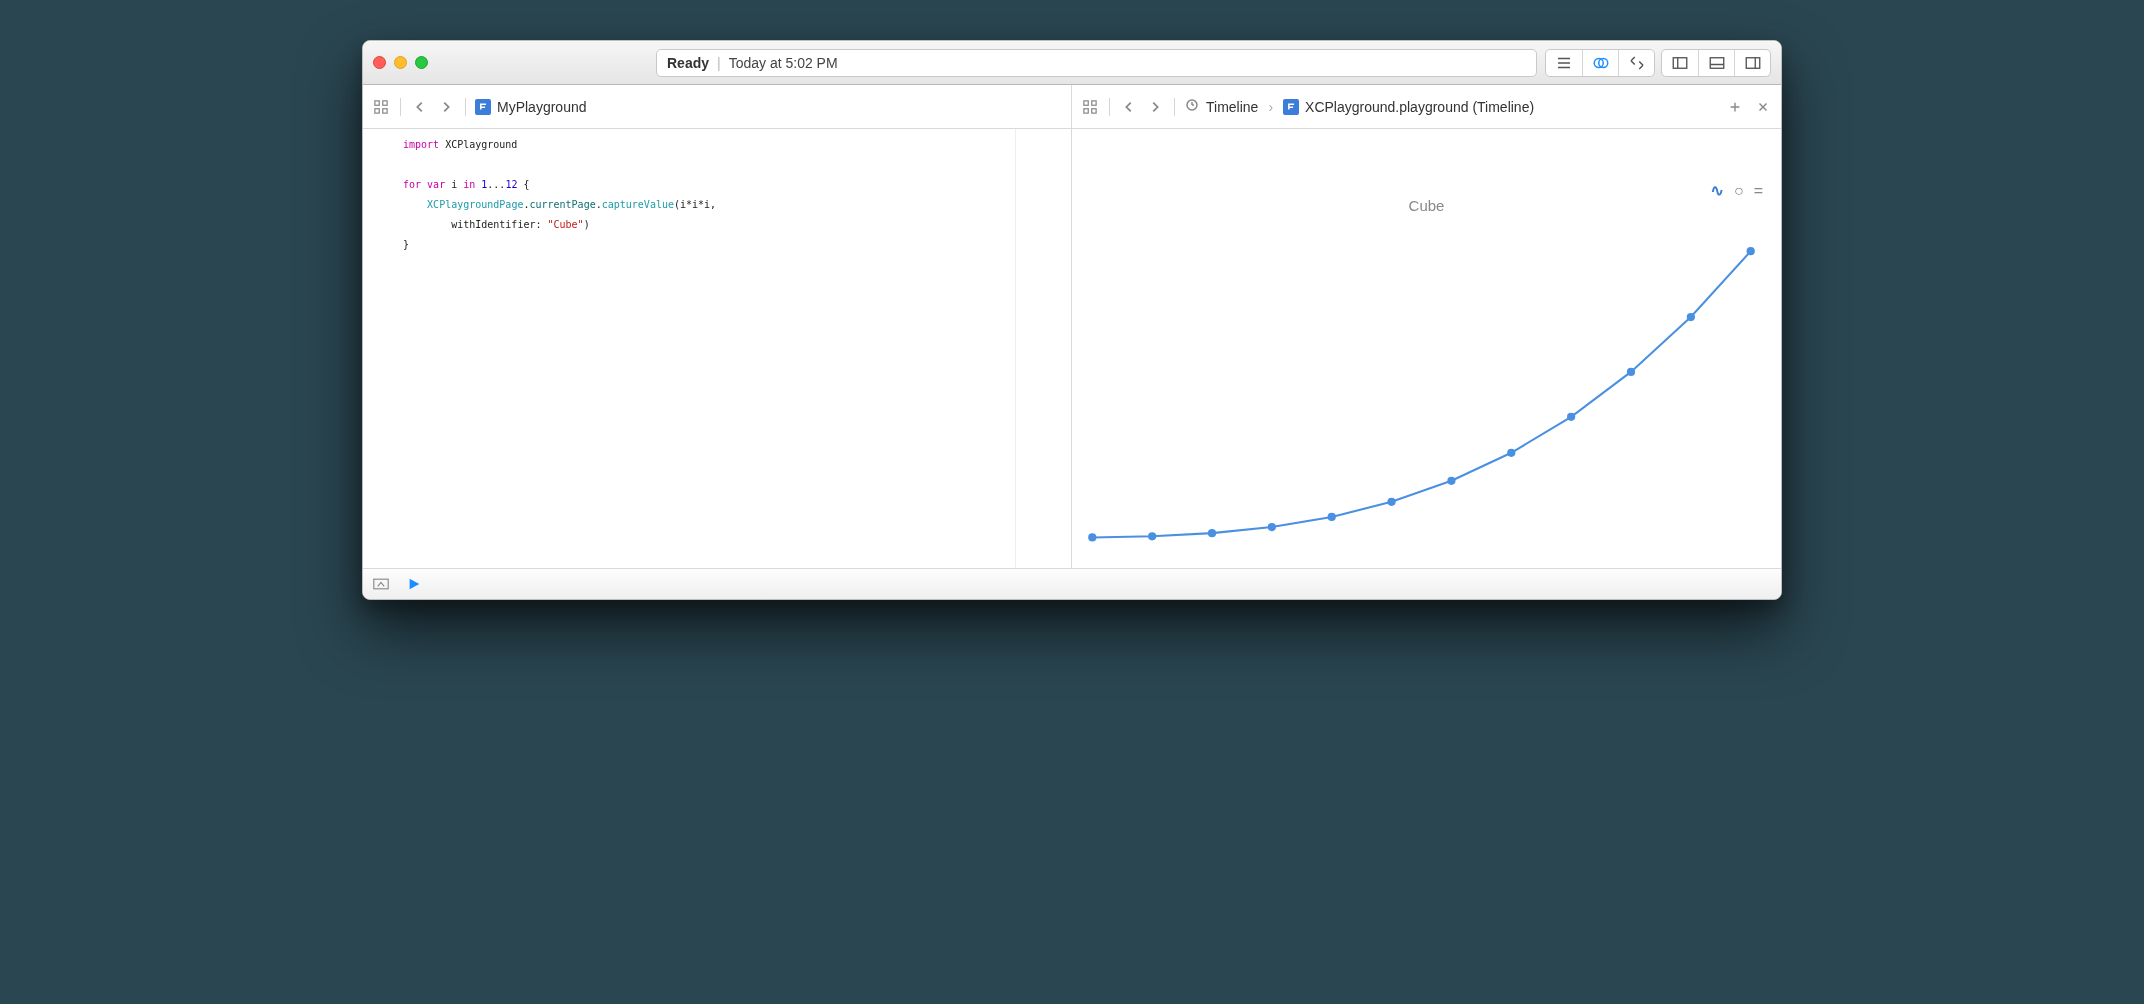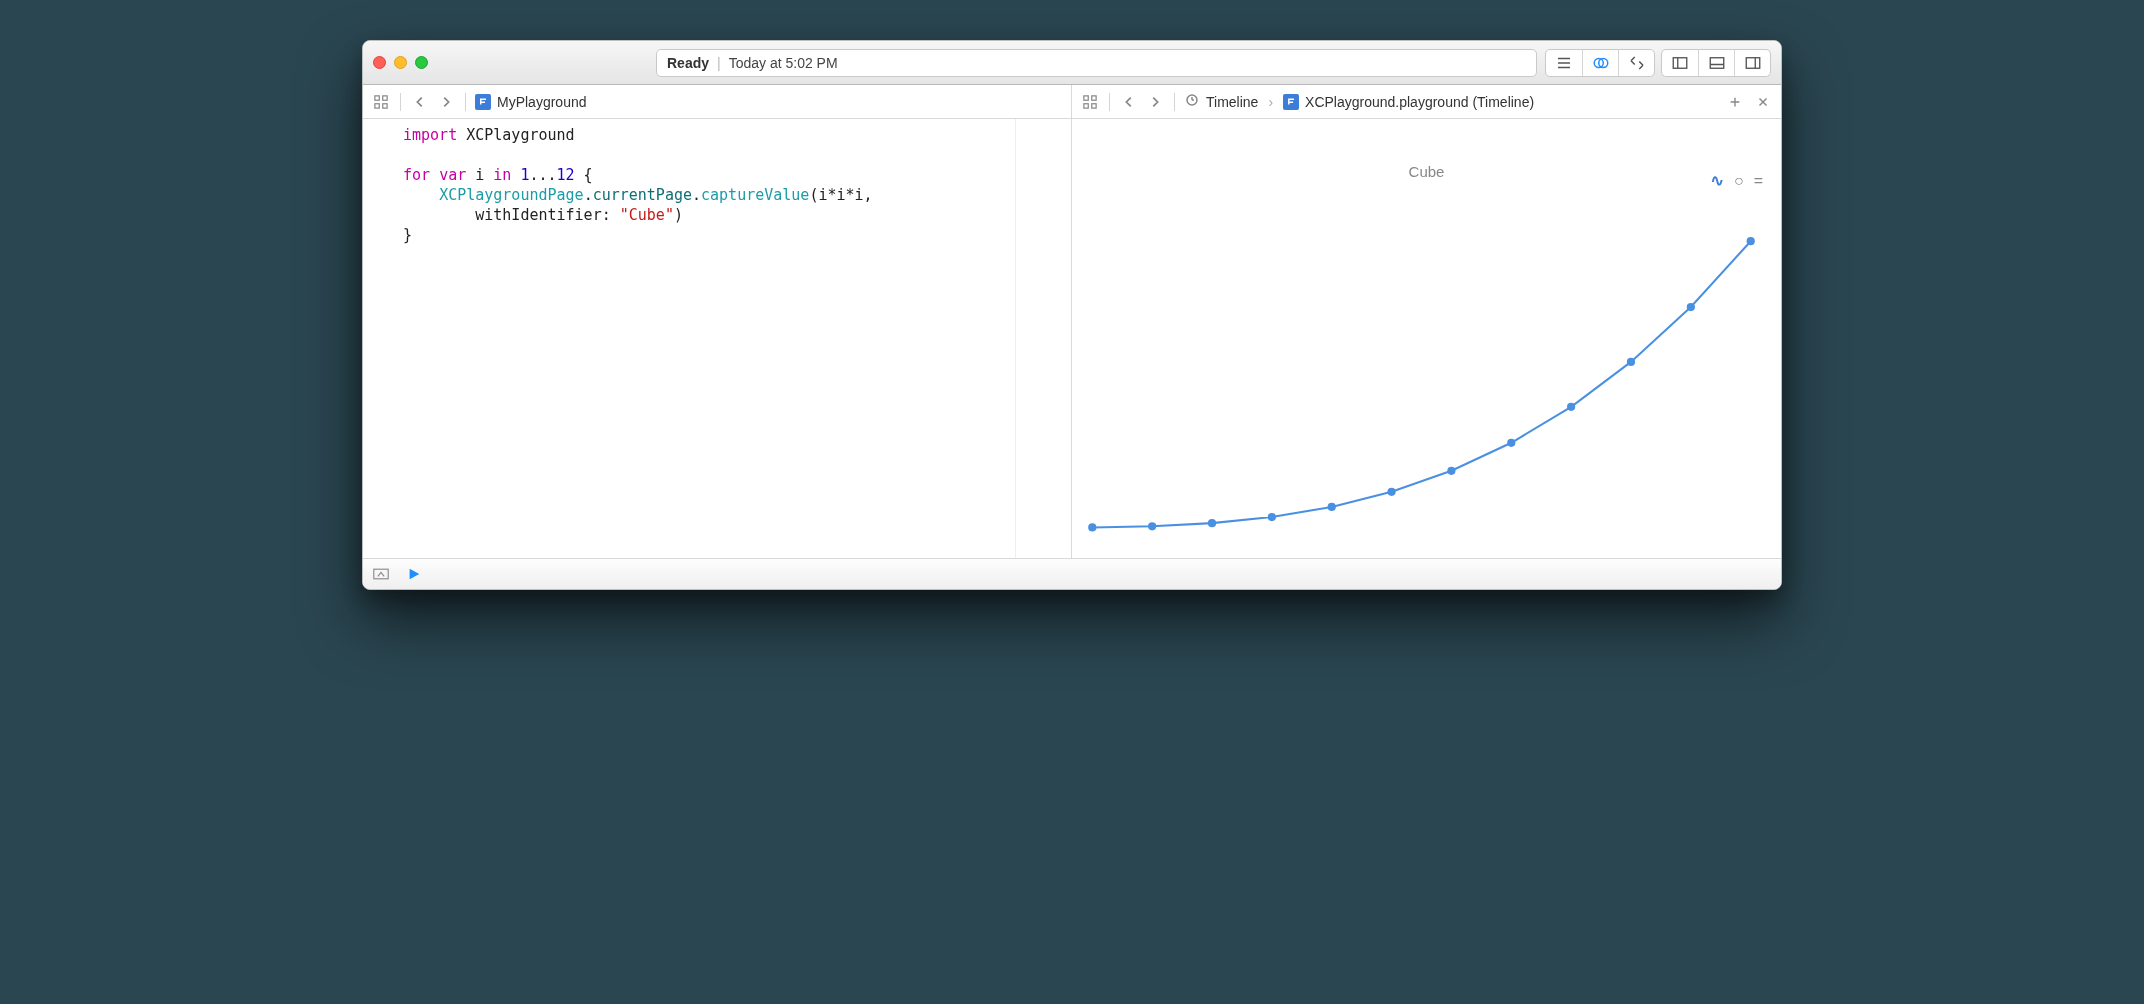--- a/index.html
+++ b/index.html
@@ -51,21 +51,21 @@
     border-radius:5px; display:flex; align-items:center;
   }
   .seg button {
     width:36px; height:100%; display:flex; align-items:center; justify-content:center;
     background:none; border:none; cursor:pointer; color:#555;
   }
   .seg button + button { border-left:1px solid #d5d5d5; }
   .seg svg { width:18px; height:18px; }
   
   .tabbar {
-    height: 34px;
+    height: 44px;
     background:#fff;
     border-bottom:1px solid #d9d9d9;
     display:flex;
   }
   .tabhalf { display:flex; align-items:center; gap:6px; padding:0 8px; font-size:14px; color:#333;}
   .tabhalf.left { flex: 0 0 50%; border-right:1px solid #d9d9d9;}
   .tabhalf.right { flex:1; }
   .tabbtn { width:20px; height:20px; display:flex; align-items:center; justify-content:center; background:none; border:none; cursor:pointer; color:#888;}
   .tabbtn svg{width:14px;height:14px;}
   .divider-v { width:1px; height:18px; background:#d5d5d5; margin:0 3px;}
@@ -84,40 +84,40 @@
   .editor {
     flex:0 0 50%;
     display:flex;
     border-right:1px solid #d9d9d9;
     background:#fff;
   }
   .gutter { width:32px; background:#fff;}
   .code {
     flex:1;
     font-family: "SF Mono", Menlo, monospace;
-    font-size: 15px;
+    font-size: 10px;
     line-height: 20px;
     padding: 6px 8px;
     color:#222;
     white-space: pre;
     border-right:1px solid #eee;
   }
   .sidebar-strip{width:55px;background:#fff;}
   .kw{color:#c800a4;}
   .type{color:#1c9ca8;}
   .prop{color:#0f6e73;}
   .method{color:#1c9ca8;}
   .str{color:#c41a16;}
   .num{color:#1c00cf;}
   
   .timeline {
     flex:1; position:relative; background:#fff;
   }
   .chart-title{
-    position:absolute; left:0; right:0; top:44px;
+    position:absolute; left:0; right:0; top:68px;
     text-align:center; font-size:15px; color:#888;
   }
   .chart-tools{
     position:absolute; top:52px; right:18px;
     display:flex; gap:10px; align-items:center;
     color:#888; font-size:16px;
   }
   .chart-tools .wave{color:#3b7dd8; font-weight:bold;}
   .chart-svg{position:absolute; left:10px; right:20px; top:100px; bottom:20px;}
   

